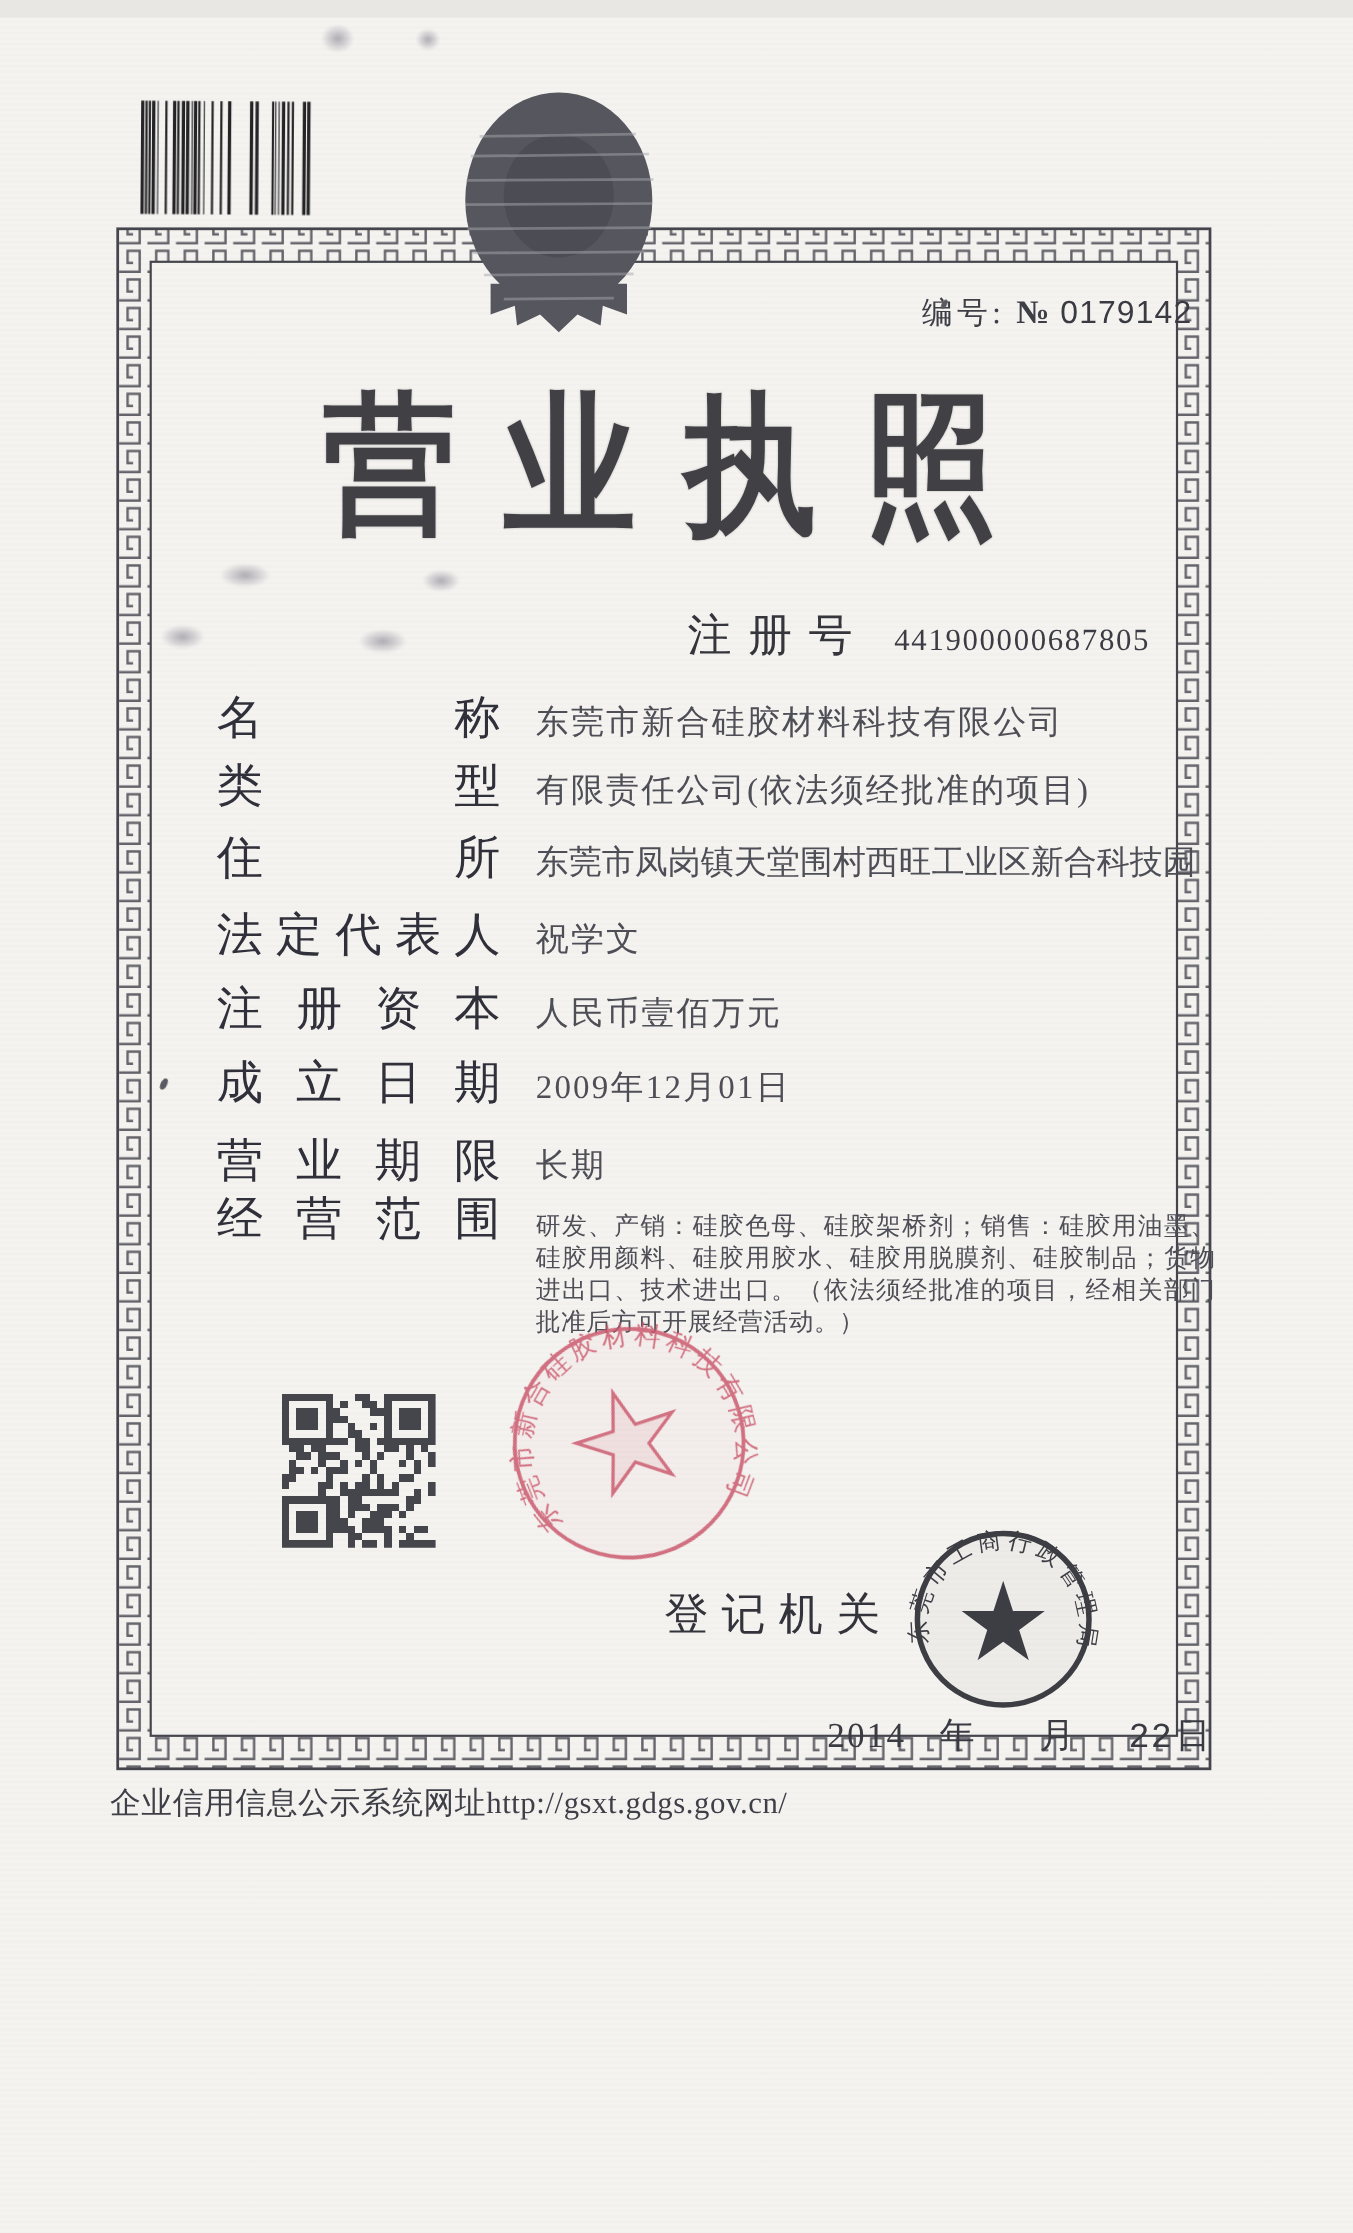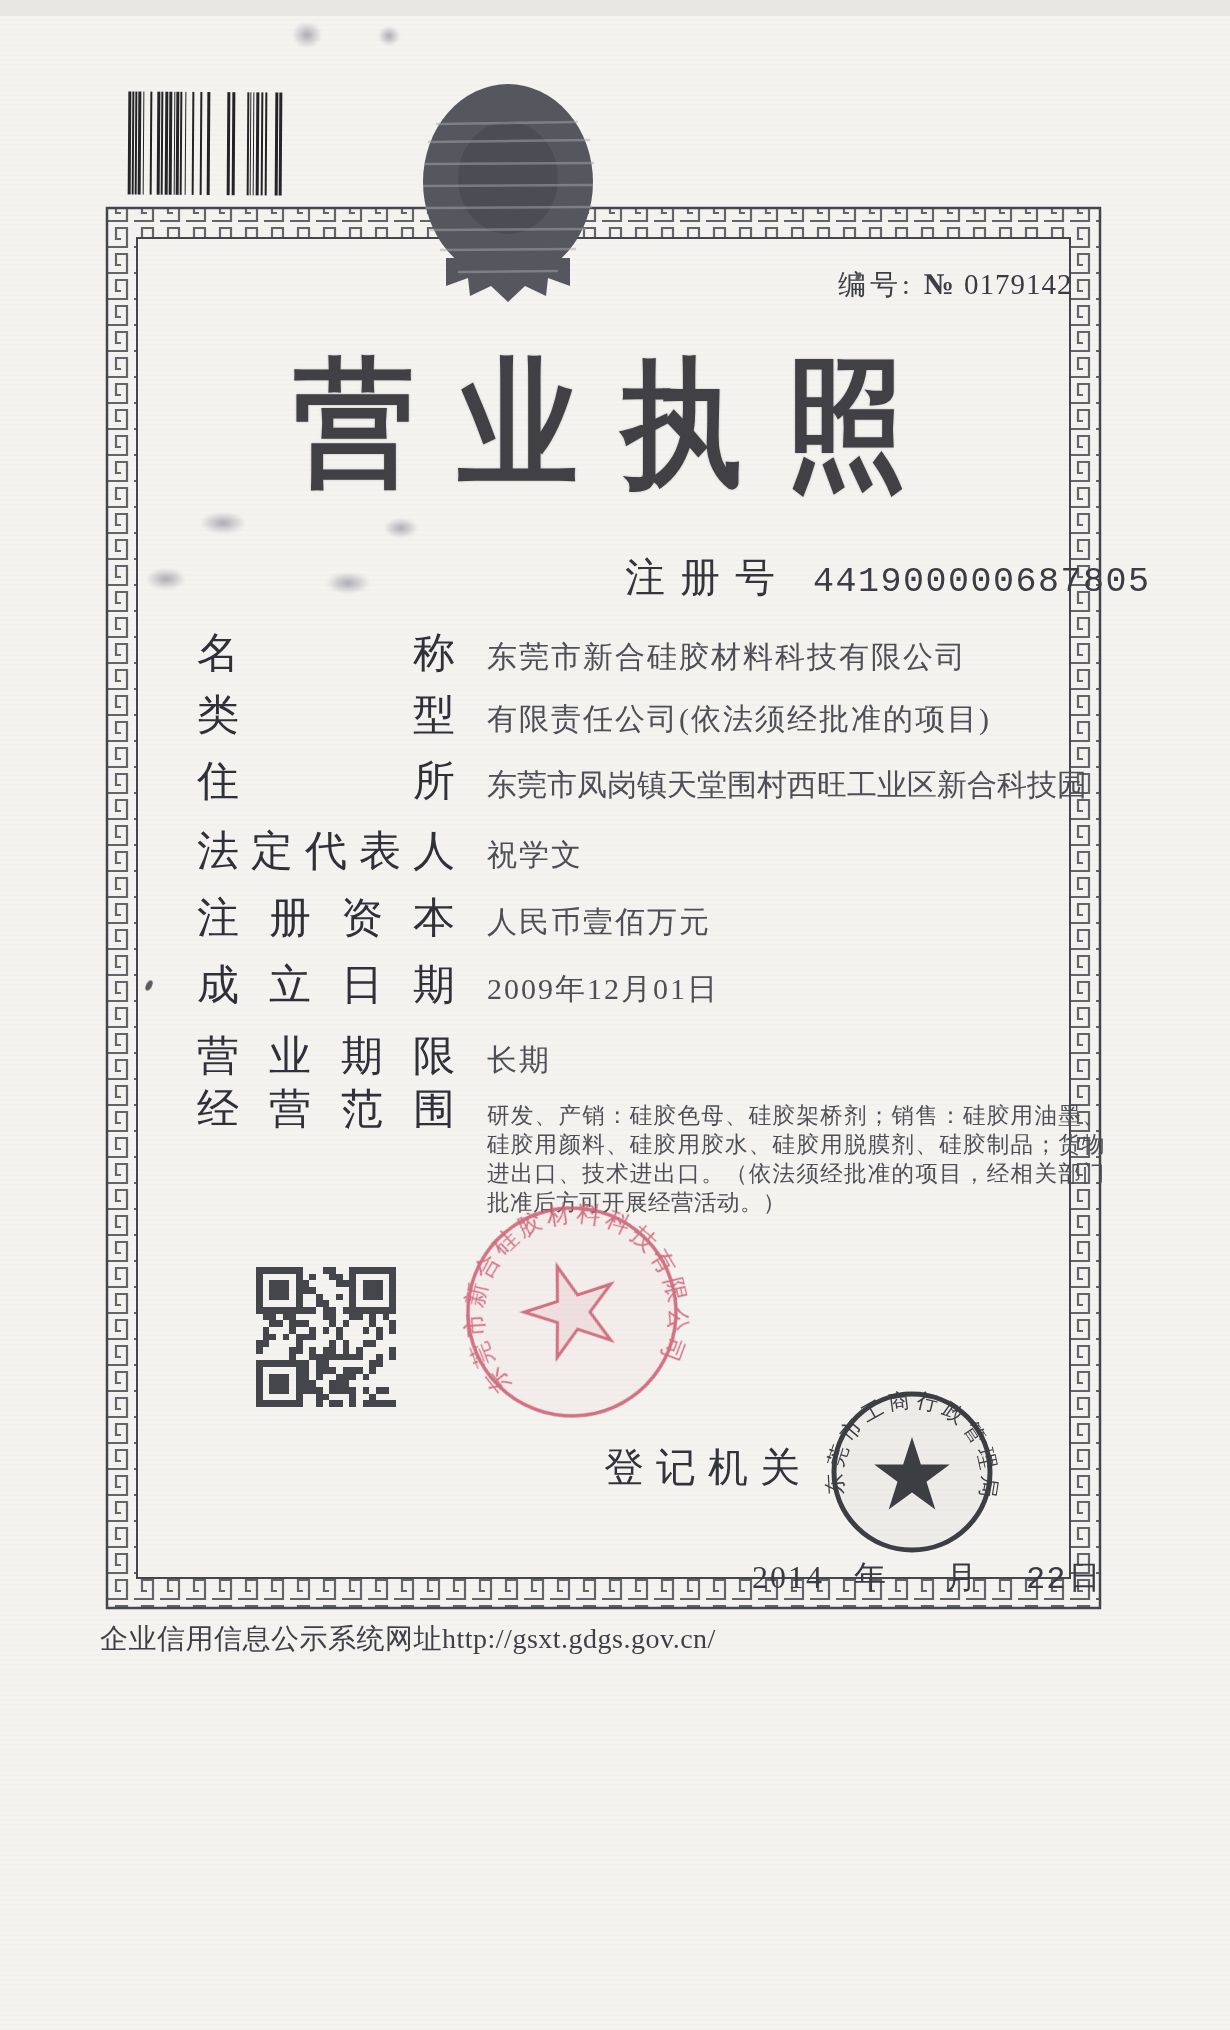--- a/index.html
+++ b/index.html
@@ -13,33 +13,33 @@
   
   .frame-svg{position:absolute;left:0;top:0;z-index:1;}
   
   .barcode{position:absolute;left:128px;top:74px;width:156px;height:108px;z-index:2;filter:blur(.4px) contrast(1.05);transform:rotate(.4deg);}
   
   .emblem{position:absolute;left:418px;top:64px;width:180px;height:232px;z-index:3;filter:blur(.5px);}
   
   .serial{position:absolute;left:838px;top:250px;z-index:2;white-space:nowrap;display:flex;align-items:baseline;gap:10px;color:#3e3e46;}
   .serial .s-label{font-size:28px;letter-spacing:4px;}
   .serial .s-no{font-size:30px;font-weight:bold;}
-  .serial .s-num{font-size:29px;font-family:Liberation Serif, serif;letter-spacing:1px;color:#3a3a42;}
+  .serial .s-num{font-size:29px;font-family:Liberation Sans, sans-serif;letter-spacing:1px;color:#3a3a42;}
   
   .title{
     position:absolute;left:294px;top:338px;z-index:2;
     font-family:"Liberation Sans","DejaVu Sans",sans-serif;font-weight:bold;
     font-size:120px;letter-spacing:44px;line-height:1;color:#2e2e33;opacity:.9;
     transform:scaleY(1.15);transform-origin:top left;white-space:nowrap;
     text-shadow:0 0 2px rgba(46,46,51,.35);
   }
   
   .regline{position:absolute;left:625px;top:534px;z-index:2;display:flex;align-items:baseline;gap:38px;}
   .reg-label{font-size:40px;width:150px;color:#35353c;}
-  .reg-number{font-size:35px;letter-spacing:1.5px;color:#3c3c44;font-family:Liberation Mono, monospace;}
+  .reg-number{font-size:28px;letter-spacing:1.5px;color:#3c3c44;}
   
   .row{position:absolute;left:197px;z-index:2;display:flex;align-items:baseline;}
   .flabel{width:258px;font-size:42px;line-height:1;color:#30303a;flex:none;}
   .fvalue{margin-left:32px;font-size:30px;letter-spacing:2px;color:#4e4e56;line-height:1.2;}
   .row.scope .fvalue{font-size:22.5px;line-height:29px;letter-spacing:.5px;width:618px;word-break:break-all;text-align:justify;}
   .char-justify{display:flex;justify-content:space-between;}
   
   .qr{position:absolute;left:256px;top:1251px;width:140px;height:140px;z-index:2;filter:blur(.3px);}
   
   .red-seal{position:absolute;left:452px;top:1176px;width:240px;height:240px;z-index:5;opacity:.85;transform:rotate(-18deg);filter:blur(.3px);}

